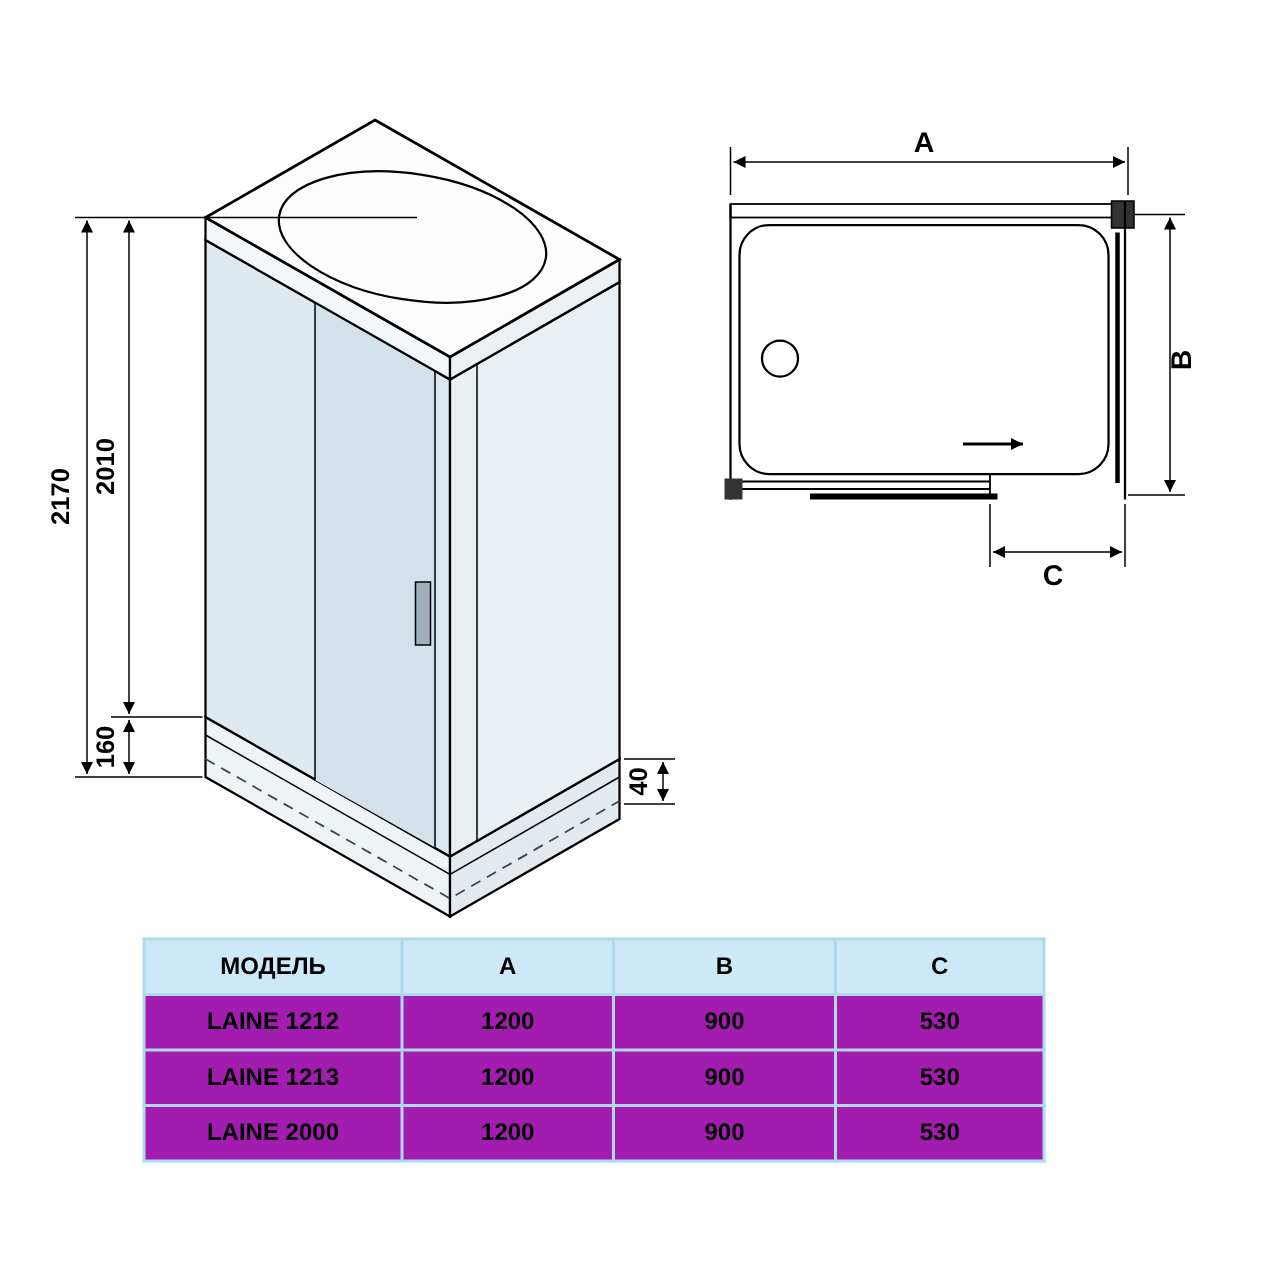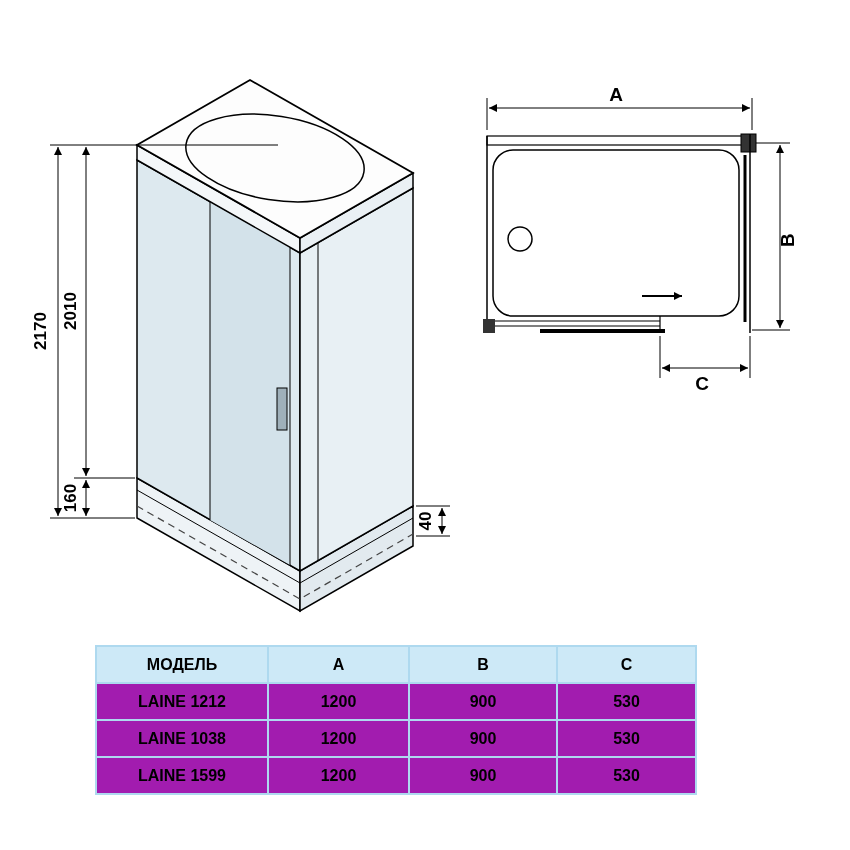--- a/index.html
+++ b/index.html
@@ -12,21 +12,21 @@
   }
   .page { position: relative; width: 850px; height: 850px; background: #ffffff; }
   .drawing { position: absolute; left: 0; top: 0; }
   svg text {
     font-family: "Liberation Sans", sans-serif;
     fill: #000;
   }
   .dim-label { font-size: 17px; font-weight: bold; }
   .axis-label { font-size: 19px; font-weight: bold; }
   .models-table {
-    position: absolute; left: 95px; top: 645px; width: 600px;
+    position: absolute; left: 95px; top: 625px; width: 600px;
     border-collapse: collapse; table-layout: fixed;
   }
   .models-table th, .models-table td {
     border: 2px solid #aed9ef;
     height: 37px;
     text-align: center;
     vertical-align: middle;
     font-weight: bold;
     font-size: 16px;
     color: #000;
@@ -132,27 +132,27 @@
       </tr>
     </thead>
     <tbody>
       <tr>
         <td>LAINE 1212</td>
         <td>1200</td>
         <td>900</td>
         <td>530</td>
       </tr>
       <tr>
-        <td>LAINE 1038</td>
+        <td>LAINE 1213</td>
         <td>1200</td>
         <td>900</td>
         <td>530</td>
       </tr>
       <tr>
-        <td>LAINE 1599</td>
+        <td>LAINE 2000</td>
         <td>1200</td>
         <td>900</td>
         <td>530</td>
       </tr>
     </tbody>
   </table>
 
 </div>
 
 </body></html>

